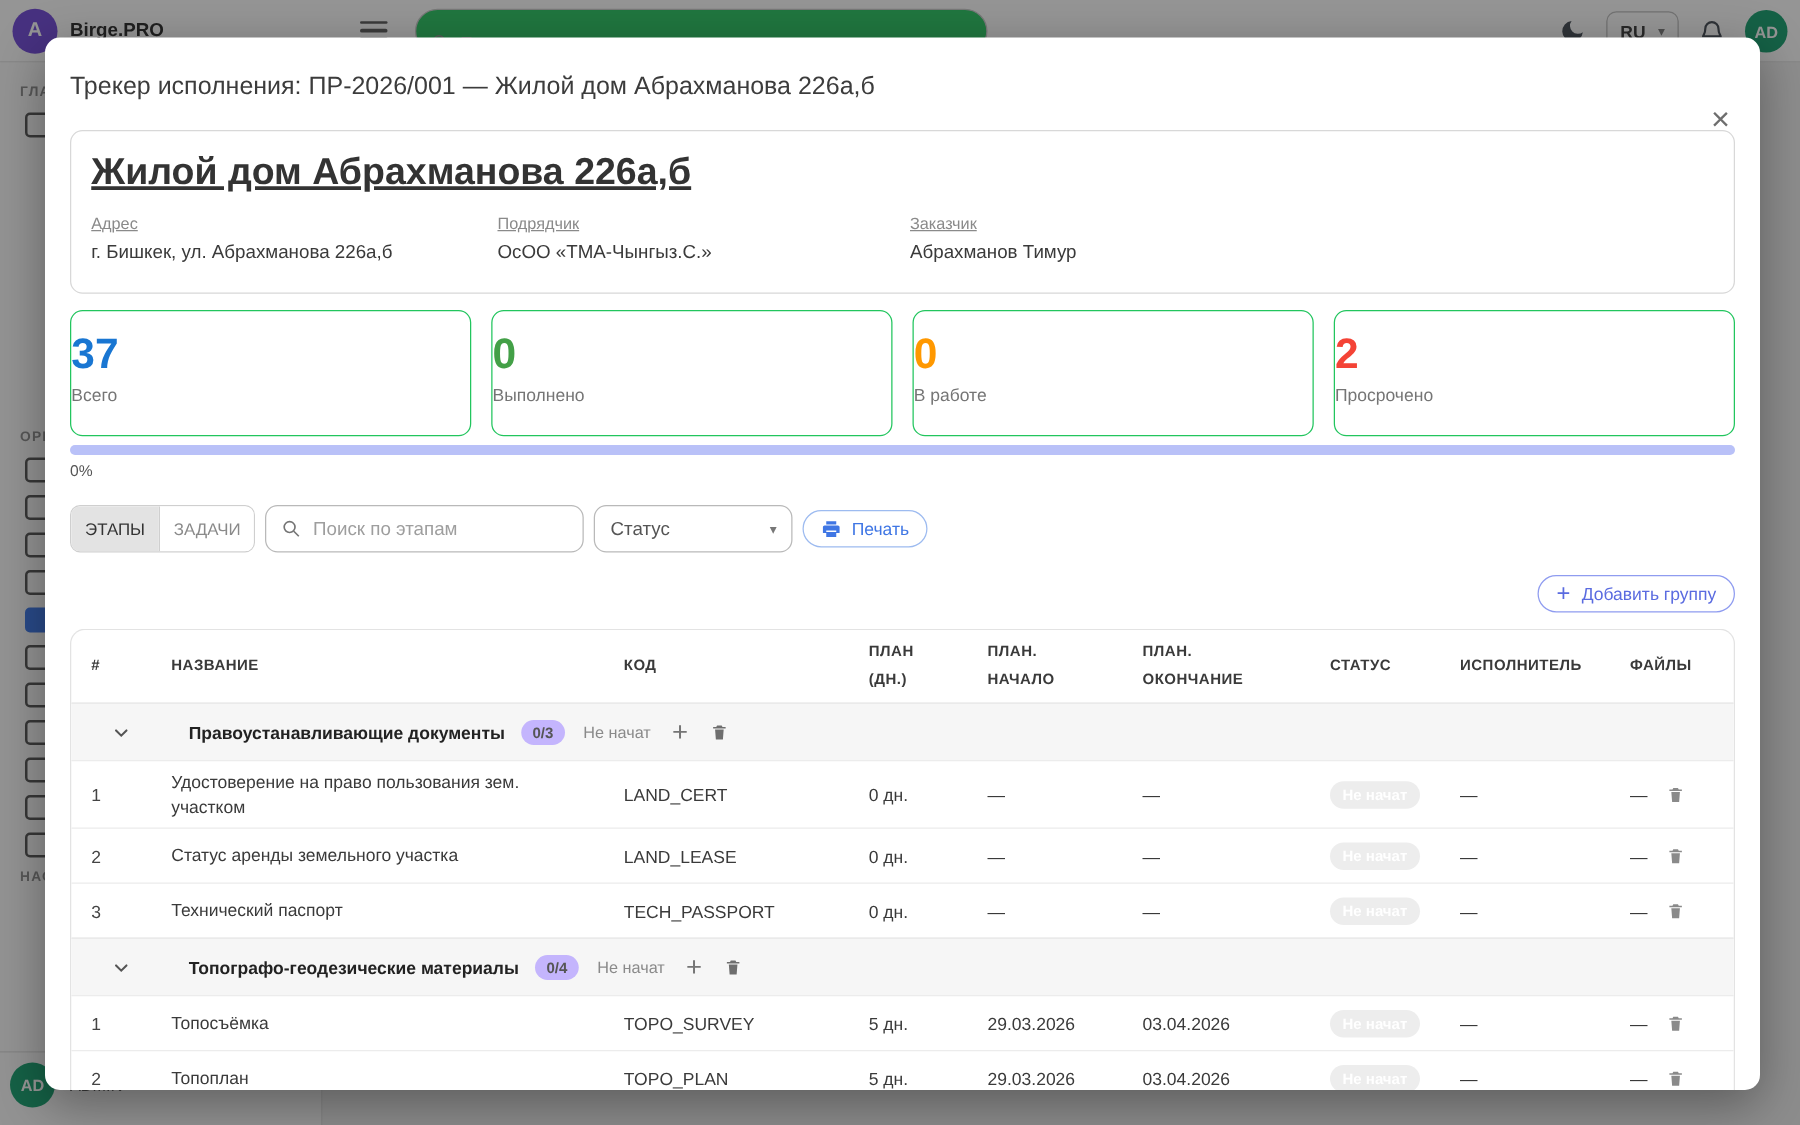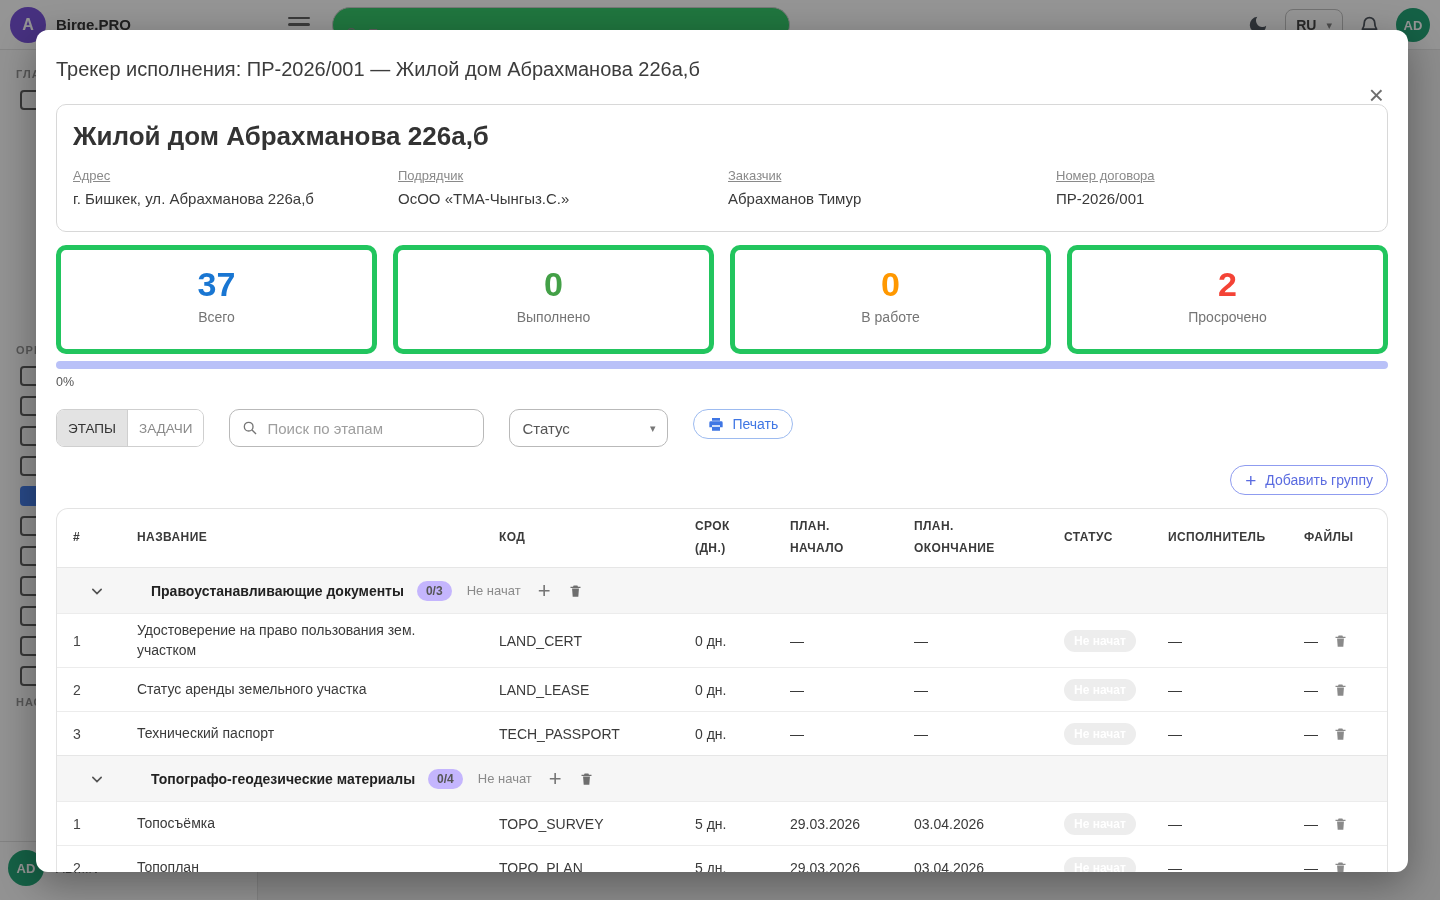--- a/index.html
+++ b/index.html
@@ -42,35 +42,35 @@
   .overlay { position:absolute; inset:0; background:rgba(30,30,30,0.47); z-index:5; }
 
   
   .modal { position:absolute; left:36px; top:30px; width:1372px; height:842px; background:#fff;
     border-radius:12px; box-shadow:0 12px 40px rgba(0,0,0,.35); z-index:10; padding:0 20px; overflow:hidden; }
   .modal-title { margin-top:28px; font-size:20px; color:#3c3c3c; }
   .modal-close { position:absolute; top:52px; right:24px; font-size:26px; color:#6e6e6e;
     line-height:1; cursor:pointer; background:none; border:none; }
 
   .project-card { margin-top:23px; border:1px solid #d8d8d8; border-radius:10px; padding:16px 16px 24px; }
-  .project-name { font-size:26px; font-weight:600; color:#333; }
+  .project-name { font-size:30px; font-weight:600; color:#333;text-decoration:underline; }
   .project-fields { display:grid; grid-template-columns:325px 330px 328px 1fr; margin-top:16px; }
   .pf-label { font-size:13px; color:#8a8a8a; margin-bottom:7px;text-decoration:underline; }
   .pf-value { font-size:15px; color:#3a3a3a; }
 
   .stats { margin-top:13px; display:grid; grid-template-columns:repeat(4,1fr); gap:16px; }
-  .stat-card { border:5px solid #22c55e; border-radius:10px; text-align:center; padding:15px 0 24px; }
+  .stat-card { border:1px solid #22c55e; border-radius:10px; padding:15px 0 24px; }
   .stat-value { font-size:34px; font-weight:bold; }
   .stat-label { font-size:14px; color:#757575; margin-top:5px; }
 
   .progress-track { margin-top:7px; height:8px; border-radius:4px; overflow:hidden; }
   .progress-fill { height:100%; background:#3d5afe; }
   .progress-pct { margin-top:6px; font-size:12.5px; color:#555; }
 
-  .toolbar { margin-top:20px; display:flex; align-items:flex-start; gap:25px; }
+  .toolbar { margin-top:20px; display:flex; align-items:center; gap:8px; }
   .tab-group { display:flex; border:1px solid #cfcfcf; border-radius:8px; overflow:hidden; height:38px; }
   .tab { padding:0 11px; display:flex; align-items:center; font-size:13.5px; cursor:pointer; }
   .tab.active { background:#e3e3e3; color:#333; }
   .tab.inactive { background:#fff; color:#8a8a8a; border-left:1px solid #cfcfcf; }
   .m-search { width:255px; height:38px; border:1px solid #b9b9b9; border-radius:10px;
     display:flex; align-items:center; padding:0 12px; gap:9px; }
   .m-search input { border:none; outline:none; font-size:15px; color:#3b82f6; width:100%; }
   .m-search input::placeholder { color:#9e9e9e; }
   .m-select { width:159px; height:38px; border:1px solid #b9b9b9; border-radius:10px;
     display:flex; align-items:center; justify-content:space-between; padding:0 12px; font-size:15px; color:#555; cursor:pointer; }
@@ -185,24 +185,20 @@
         <div class="pf-value">г. Бишкек, ул. Абрахманова 226а,б</div>
       </div>
       <div>
         <div class="pf-label">Подрядчик</div>
         <div class="pf-value">ОсОО «ТМА-Чынгыз.С.»</div>
       </div>
       <div>
         <div class="pf-label">Заказчик</div>
         <div class="pf-value">Абрахманов Тимур</div>
       </div>
-      <div>
-        <div class="pf-label">Номер договора</div>
-        <div class="pf-value">ПР-2026/001</div>
-      </div>
     </div>
   </div>
 
   <div class="stats">
       <div class="stat-card">
         <div class="stat-value" style="color:#1976d2">37</div>
         <div class="stat-label">Всего</div>
       </div>
       <div class="stat-card">
         <div class="stat-value" style="color:#43a047">0</div>
@@ -252,21 +248,21 @@
       <span class="plus-glyph">+</span>
       <span>Добавить группу</span>
     </button>
   </div>
 
   <div class="table">
     <div class="thead">
         <div class="th c0">#</div>
         <div class="th c1">НАЗВАНИЕ</div>
         <div class="th c2">КОД</div>
-        <div class="th c3">СРОК (ДН.)</div>
+        <div class="th c3">ПЛАН (ДН.)</div>
         <div class="th c4">ПЛАН. НАЧАЛО</div>
         <div class="th c5">ПЛАН. ОКОНЧАНИЕ</div>
         <div class="th c6">СТАТУС</div>
         <div class="th c7">ИСПОЛНИТЕЛЬ</div>
         <div class="th c8">ФАЙЛЫ</div>
       </div>
     <div>
         <div class="group-row">
           <span class="chev">
             <svg width="20" height="20" viewBox="0 0 24 24">

